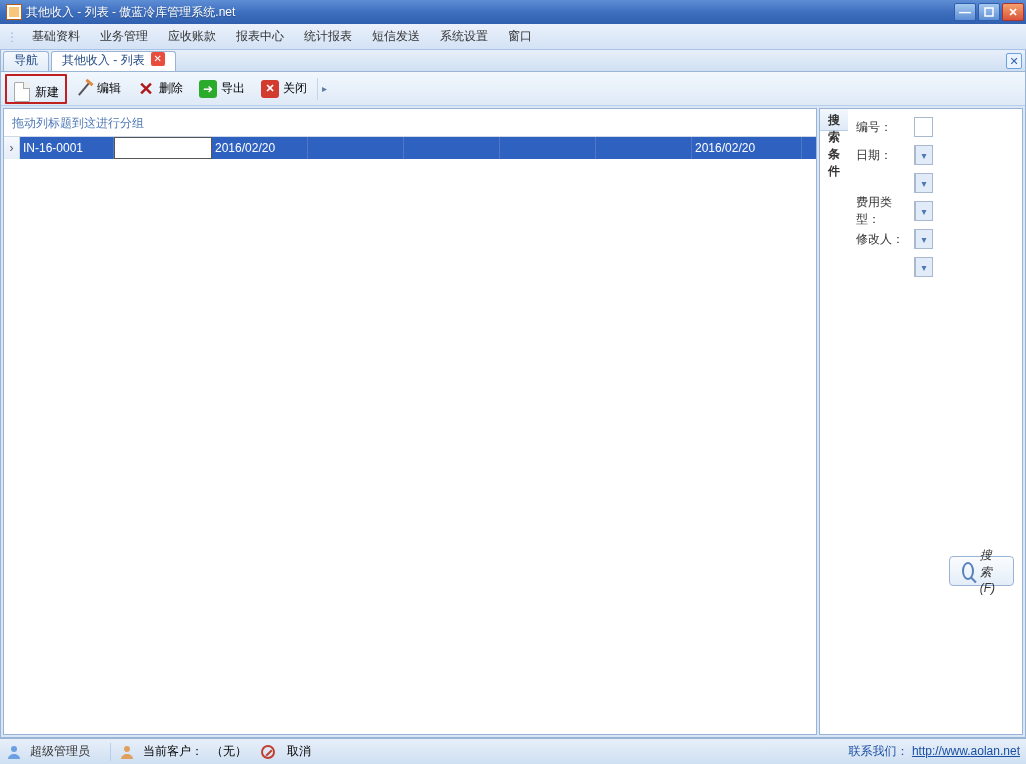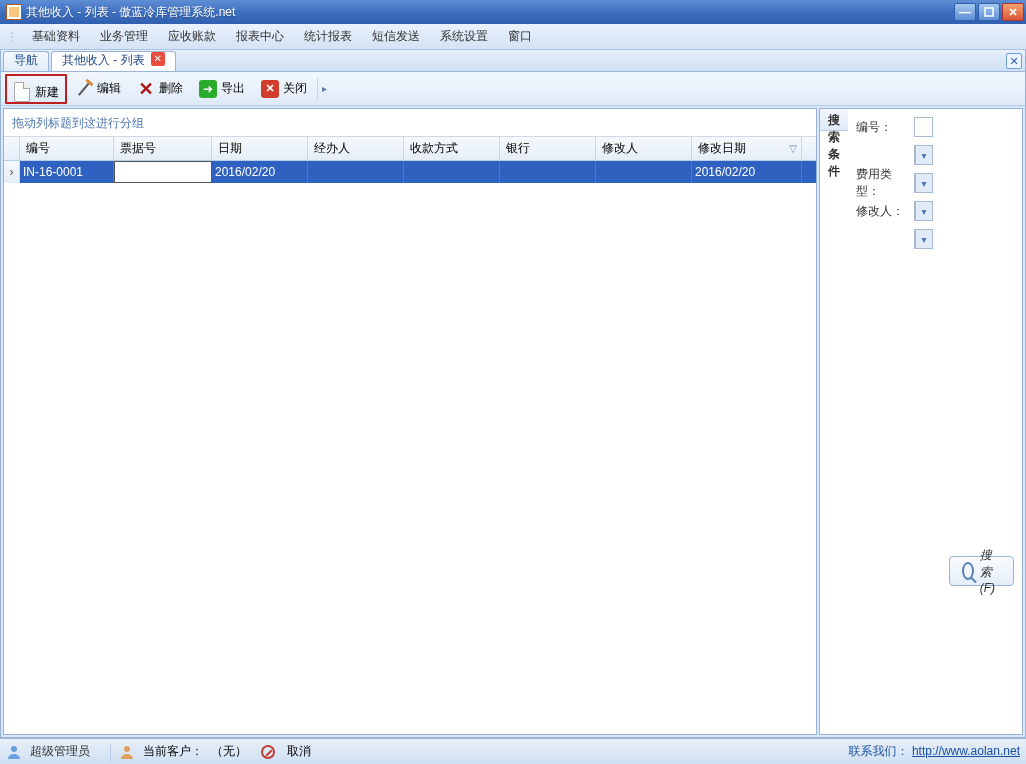--- a/index.html
+++ b/index.html
@@ -272,50 +272,43 @@
       <span class="ico-close">✕</span>
       <span>关闭</span>
     </div>
     <div class="overflow">▸</div>
   </div>
 
   <div class="mainrow">
 
     <div class="leftpane">
       <div class="grouphint">拖动列标题到这进行分组</div>
-      <div class="gridhead">
-        <div class="gh indicator"></div>
-        <div class="gh w1">编号</div>
-        <div class="gh w2">票据号</div>
-        <div class="gh w3">日期</div>
-        <div class="gh w4">经办人</div>
-        <div class="gh w5">收款方式</div>
-        <div class="gh w6">银行</div>
-        <div class="gh w7">修改人</div>
-        <div class="gh w8 sort-desc">修改日期</div>
-      </div>
       <div class="gridrow">
         <div class="gc indicator">›</div>
         <div class="gc w1">IN-16-0001</div>
         <div class="gc w2 editcell"></div>
         <div class="gc w3">2016/02/20</div>
         <div class="gc w4"></div>
         <div class="gc w5"></div>
         <div class="gc w6"></div>
         <div class="gc w7"></div>
         <div class="gc w8">2016/02/20</div>
       </div>
     </div>
 
     <div class="rightpane">
       <div class="rp-head">搜索条件</div>
       <div class="rp-body">
         <div class="field">
           <label>编号：</label>
           <div class="inp"></div>
+        </div>
+        <div class="field">
+          <label>日期：</label>
+          <div class="inp dd"></div>
         </div>
         <div class="field">
           <label></label>
           <div class="inp dd"></div>
         </div>
         <div class="field">
           <label>费用类型：</label>
           <div class="inp dd"></div>
         </div>
         <div class="field">

